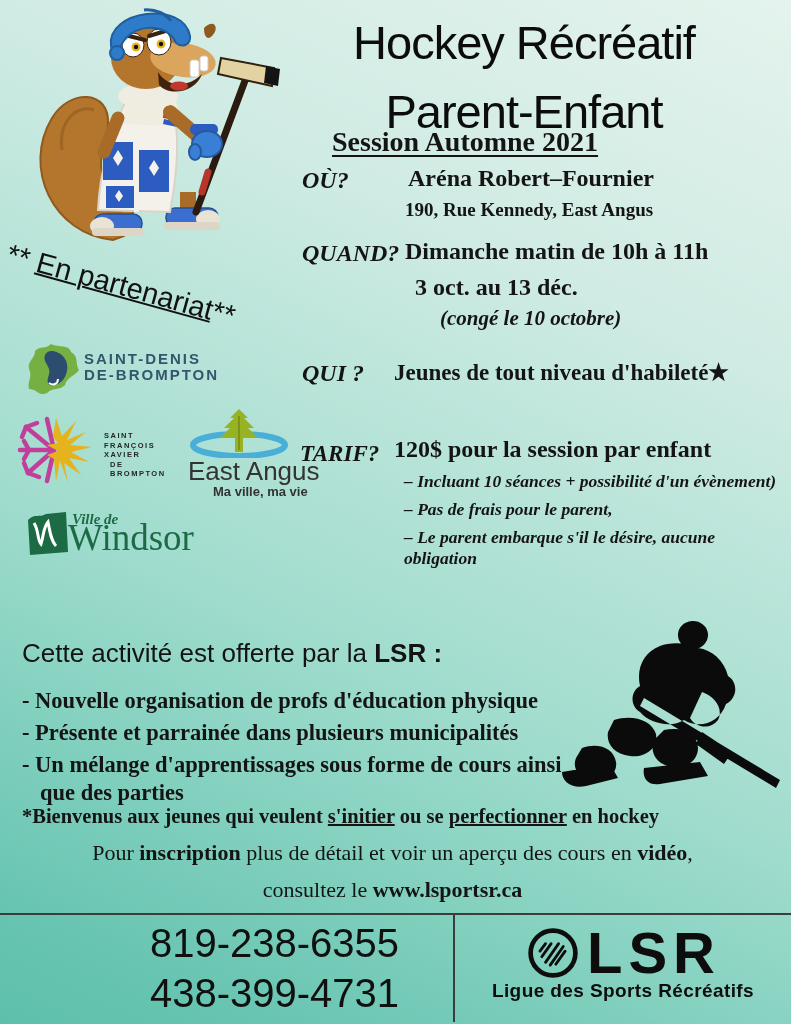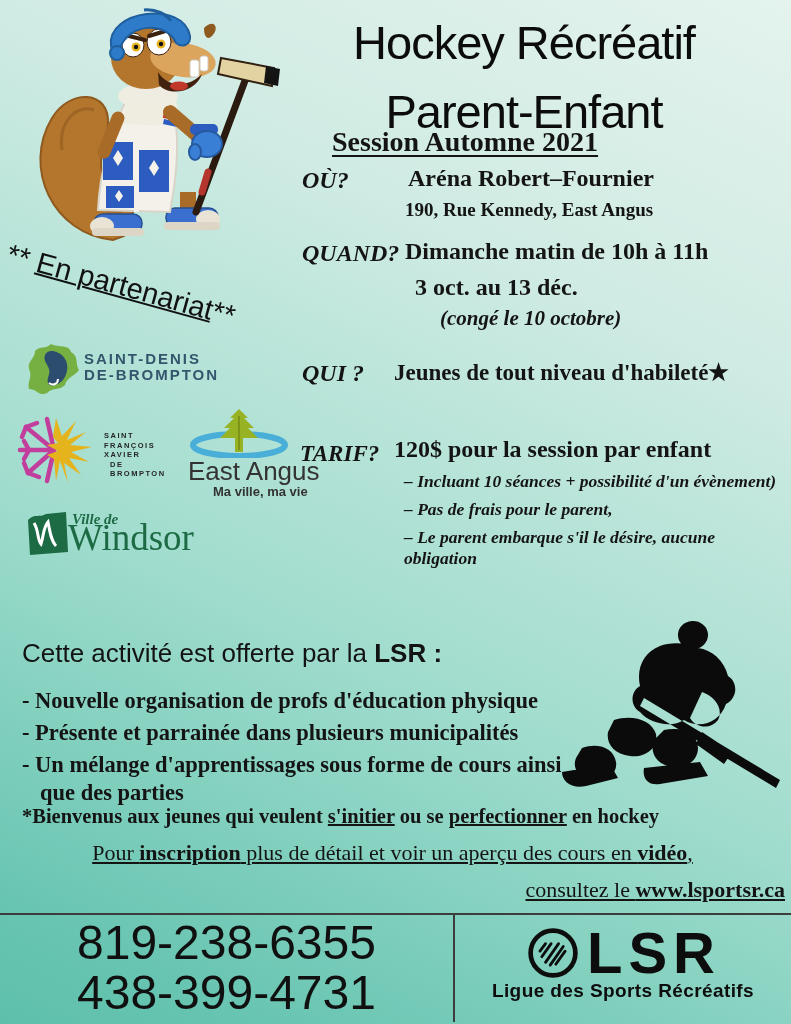--- a/index.html
+++ b/index.html
@@ -42,26 +42,26 @@
   .win-name{left:68px;top:516px;font-size:37px;color:#1d6b45;}
 
   .about-intro{left:22px;top:638px;font-size:26px;color:#131313;}
   .bullet{left:22px;font-weight:bold;font-size:22.5px;}
   #bullet-1{top:688px;}
   #bullet-2{top:720px;}
   #bullet-3{top:752px;}
   #bullet-3b{left:40px;top:780px;}
   .star-note{left:22px;top:805px;font-weight:bold;font-size:20.5px;}
 
-  .cta{left:0;top:840px;width:785px;text-align:center;font-size:22px;text-decoration:underline;}
-  .cta2{top:877px;text-align:right;}
+  .cta{left:0;top:840px;width:785px;text-align:center;font-size:22px;}
+  .cta2{top:877px;}
 
   .footer-topline{left:0;top:913px;width:791px;height:2px;background:#3c3c3c;}
   .footer-vline{left:453px;top:913px;width:2px;height:109px;background:#3c3c3c;}
-  .phones{left:0;top:918px;width:453px;text-align:center;font-size:48px;line-height:50px;color:#101010;}
+  .phones{left:0;top:918px;width:453px;text-align:center;font-size:40px;line-height:50px;color:#101010;padding-left:48px;}
   .lsr-block{left:455px;top:924px;width:336px;text-align:center;}
   .lsr-row{display:flex;align-items:center;justify-content:center;gap:6px;}
   .lsr-acronym{font-size:58px;font-weight:bold;letter-spacing:6px;color:#0d0d0d;line-height:58px;}
   .lsr-name{font-size:19px;font-weight:bold;color:#0d0d0d;margin-top:-2px;letter-spacing:0.4px;}
 </style>
 </head>
 <body>
 
 <div class="page">
 

